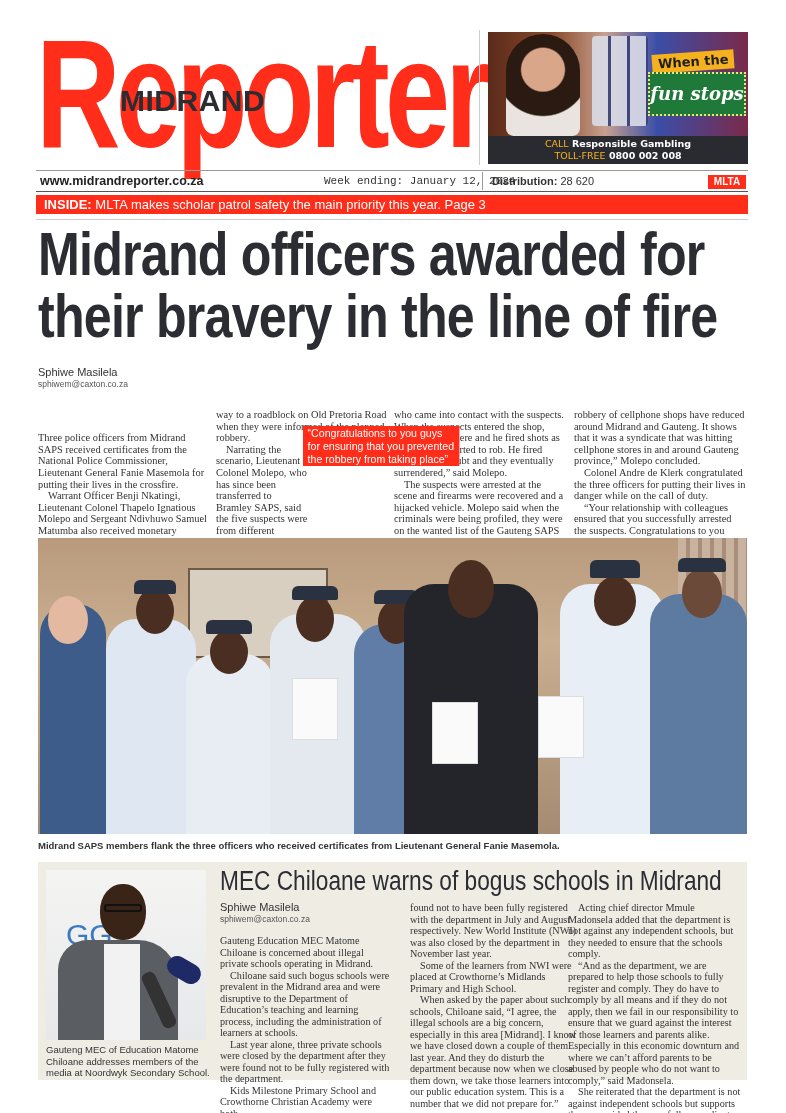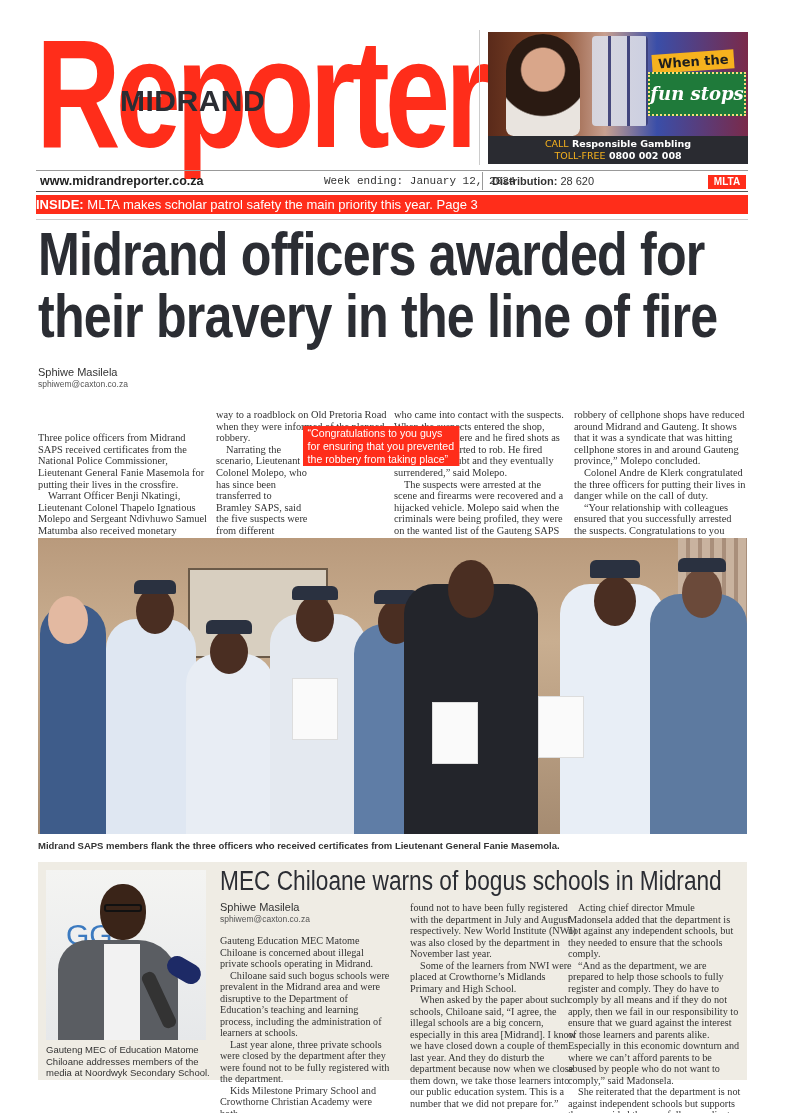--- a/index.html
+++ b/index.html
@@ -25,21 +25,21 @@
 
   
   .rule { position: absolute; left: 36px; width: 712px; height: 1px; background: #999; }
   .info { position: absolute; left: 36px; top: 172px; width: 712px; height: 25px; font-family: "Liberation Sans", sans-serif; font-size: 11.5px; }
   .info-url { position: absolute; left: 4px; top: 2px; font-weight: bold; font-size: 12.5px; color: #222; }
   .info-week { position: absolute; left: 288px; top: 3px; color: #333; font-size: 11px; font-family: Liberation Mono, monospace; }
   .info-dist { position: absolute; left: 456px; top: 3px; color: #333; font-size: 11px; }
   .info-dist b { font-weight: bold; }
   .info-sep { position: absolute; left: 446px; top: 0; width: 1px; height: 18px; background: #999; }
   .free { position: absolute; left: 708px; top: 175px; width: 38px; height: 14px; background: #ff2d1a; color: #fff; font-family: "Liberation Sans", sans-serif; font-weight: bold; font-size: 10px; text-align: center; line-height: 14px; }
-  .inside { position: absolute; left: 36px; top: 195px; width: 712px; height: 19px; background: #ff2d1a; color: #fff; font-family: "Liberation Sans", sans-serif; font-size: 13px; line-height: 19px; }
+  .inside { position: absolute; left: 36px; top: 195px; width: 712px; height: 19px; background: #ff2d1a; color: #fff; font-family: "Liberation Sans", sans-serif; font-size: 13px; line-height: 19px; padding-left: 8px; }
   .inside b { font-weight: bold; }
 
   
   .headline { position: absolute; left: 38px; top: 223px; width: 720px; font-family: "Liberation Sans", sans-serif; font-weight: bold; color: #2b2d33; font-size: 62px; line-height: 62px; letter-spacing: -1px; transform: scaleX(0.81); transform-origin: left top; white-space: nowrap; }
 
   
   .col { position: absolute; top: 367px; width: 172px; font-size: 10.4px; line-height: 11.6px; color: #333; text-align: left; }
   .col p { text-indent: 10px; }
   .col p.noindent { text-indent: 0; margin-top: 42px; }
   .byline-name { font-family: "Liberation Sans", sans-serif; font-size: 11px; color: #333; }

